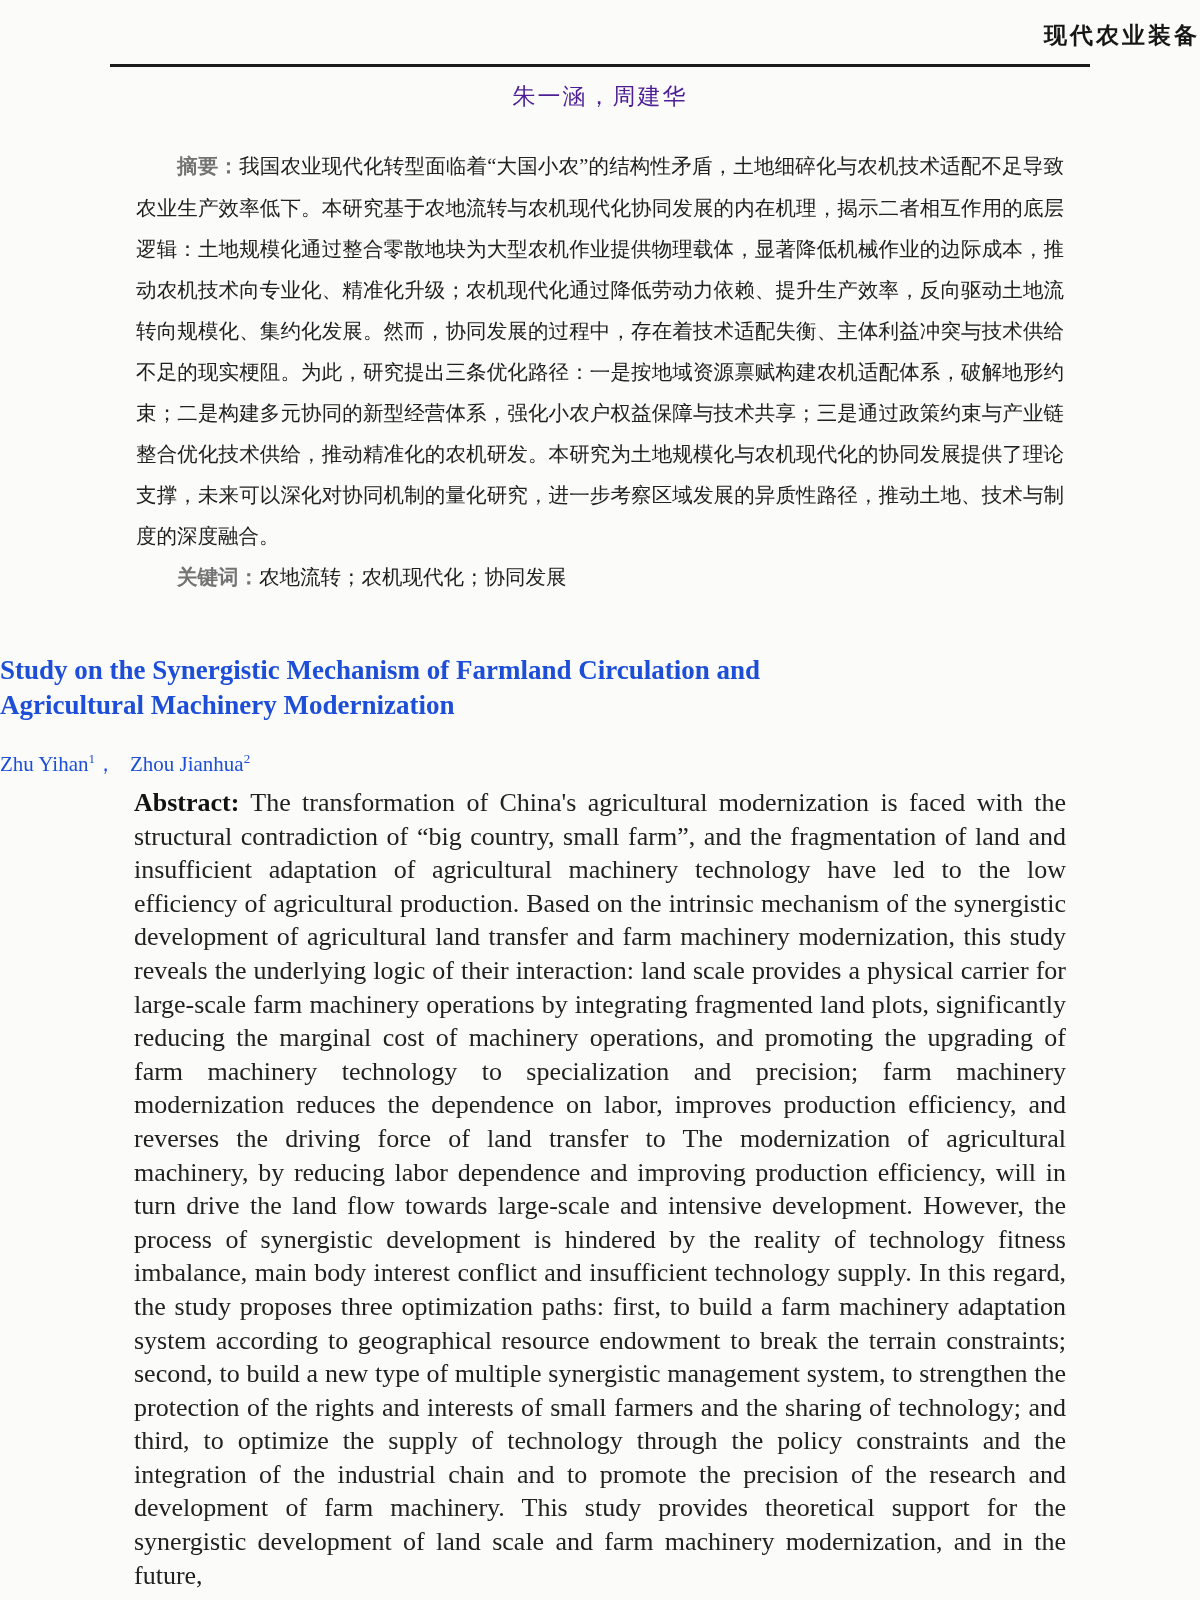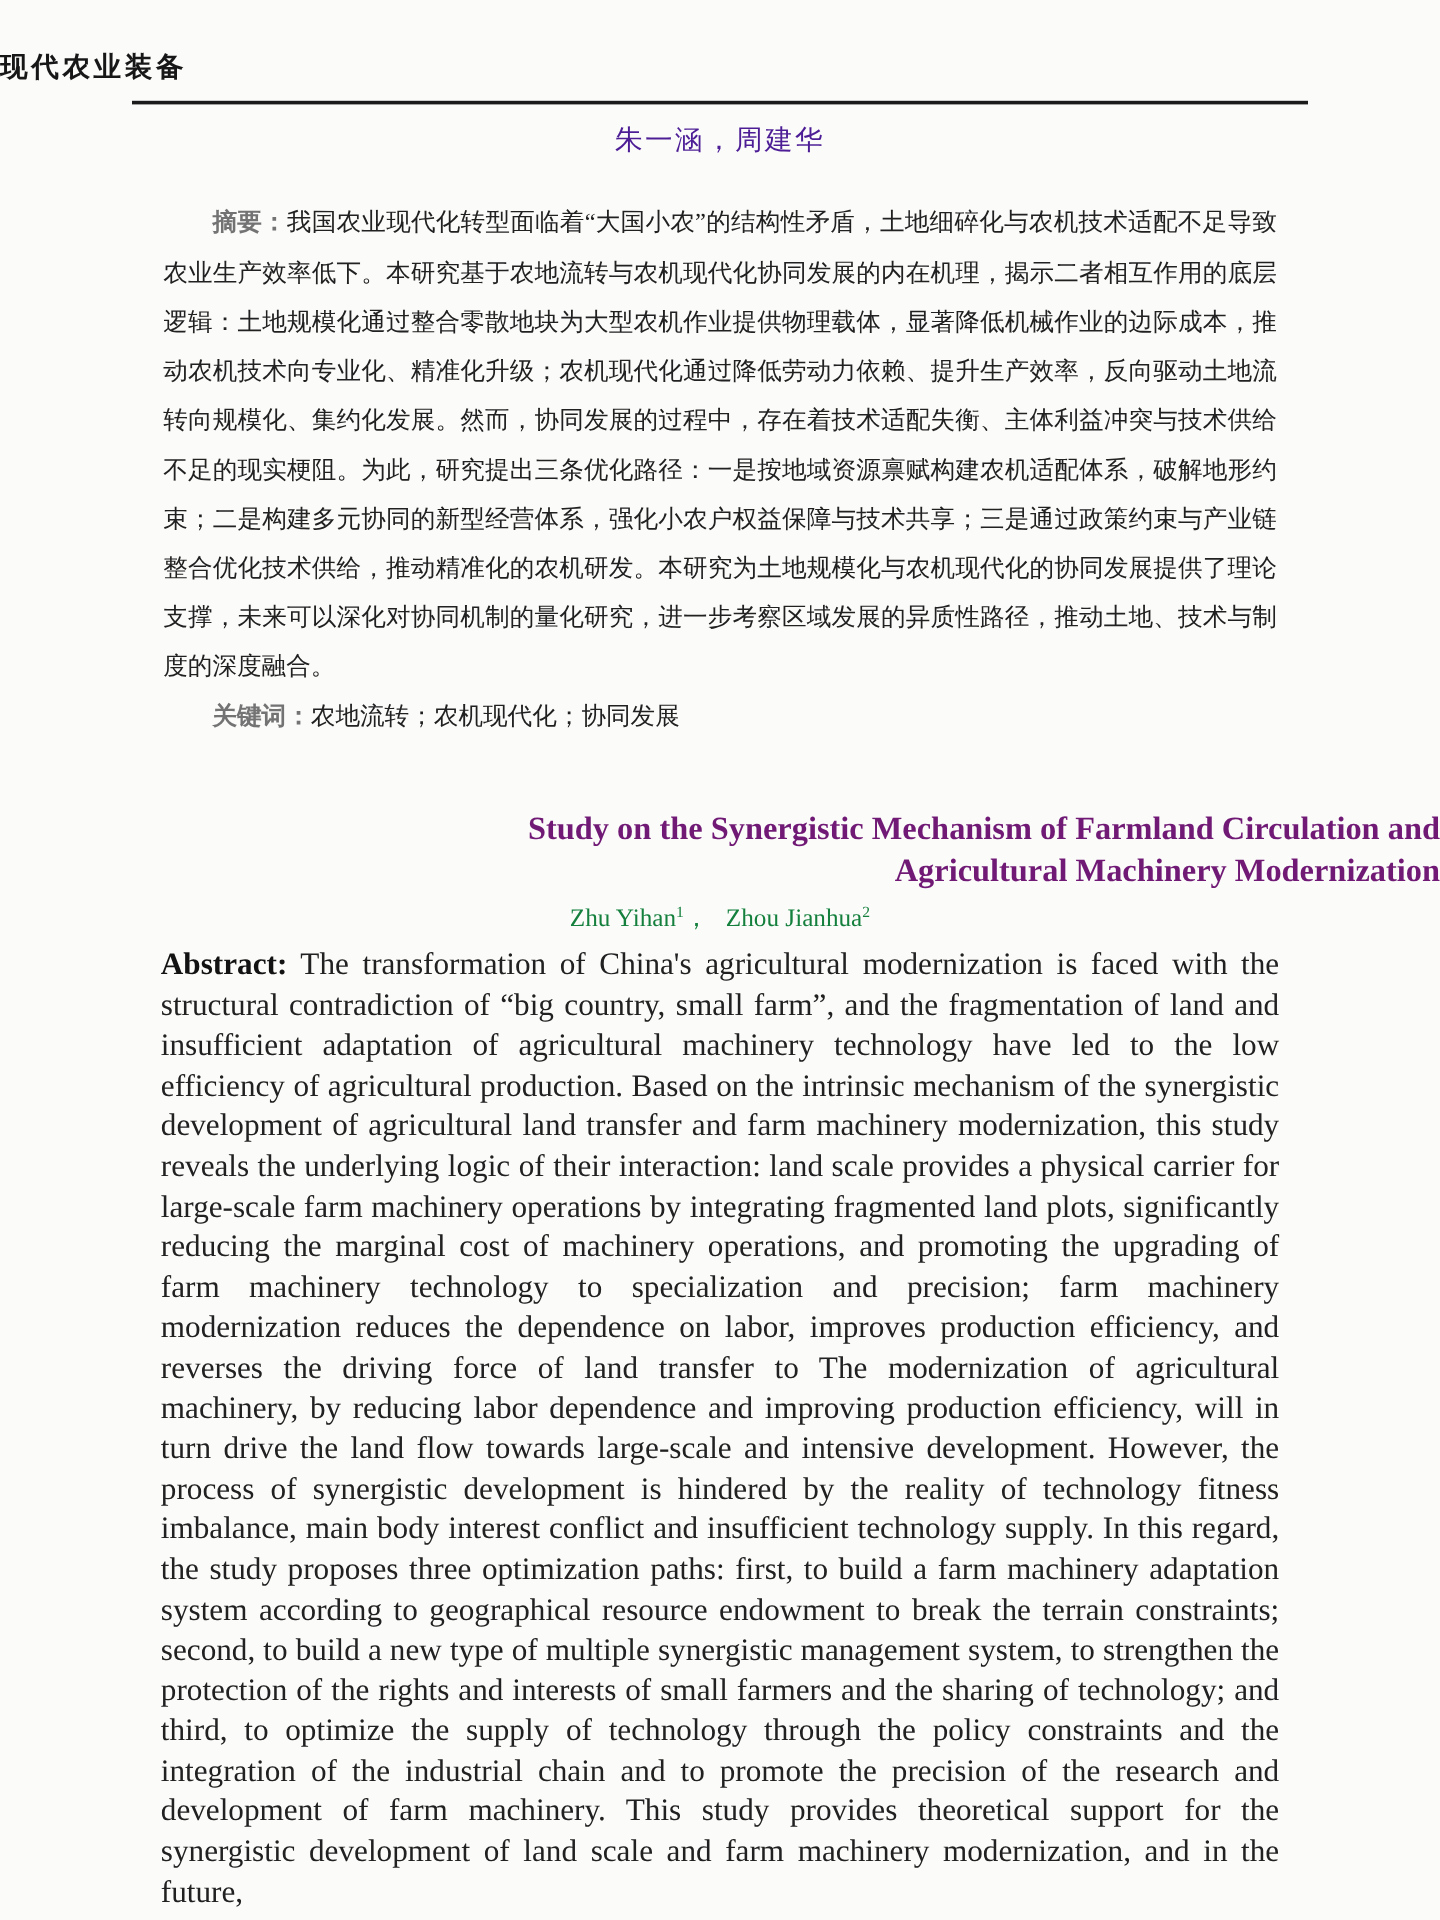--- a/index.html
+++ b/index.html
@@ -11,22 +11,22 @@
     position: relative;
     width: 1200px;
     height: 1600px;
     margin: 0 auto;
     background: #fbfbfa;
     overflow: hidden;
     color: #1e1e1e;
     font-family: "Liberation Serif", "DejaVu Serif", serif;
   }
   .journal-header {
-    padding-top: 40px;
-    text-align: left;
+    padding-top: 20px;
+    text-align: right;
     font-family: "Liberation Sans", "DejaVu Sans", sans-serif;
     font-weight: 700;
     font-size: 23px;
     letter-spacing: 3px;
     color: #171717;
   }
   .header-rule {
     width: 980px;
     margin: 13px auto 0 auto;
     border: 0;
@@ -73,33 +73,32 @@
   .cn-keywords {
     width: 928px;
     margin: 0 auto;
     font-size: 20.5px;
     line-height: 41px;
     text-indent: 2em;
     color: #212121;
   }
   .en-title {
     margin: 54px auto 0 auto;
-    text-align: right;
+    text-align: left;
     font-family: "Liberation Serif", "DejaVu Serif", serif;
     font-weight: 700;
     font-size: 27px;
     line-height: 35px;
-    color: #701a75;
+    color: #1d4ed8;
   }
   .en-title .line { display: block; }
   .en-authors {
-    margin-top: 8px;
-    text-align: center;
+    margin-top: 27px;
     font-size: 21px;
-    color: #15803d;
+    color: #1d4ed8;
   }
   .en-authors sup {
     font-size: 13px;
     vertical-align: super;
   }
   .en-authors .sep { margin-right: 14px; }
   .en-affiliation {
     margin-top: 7px;
     text-align: center;
     font-size: 17.5px;

